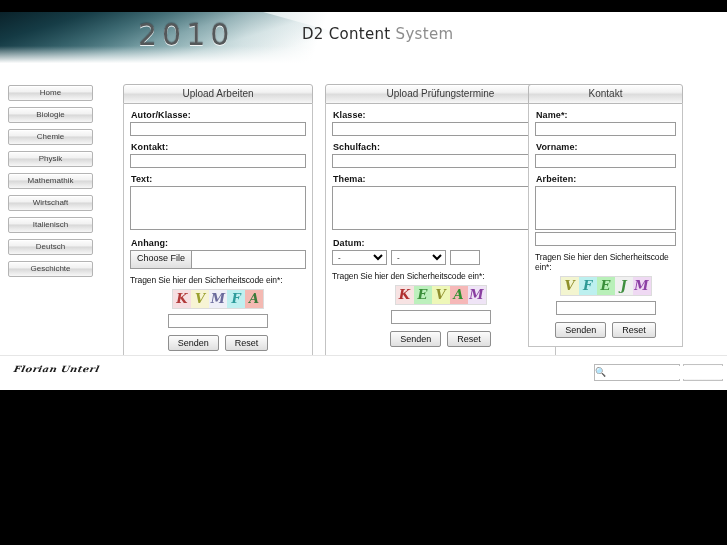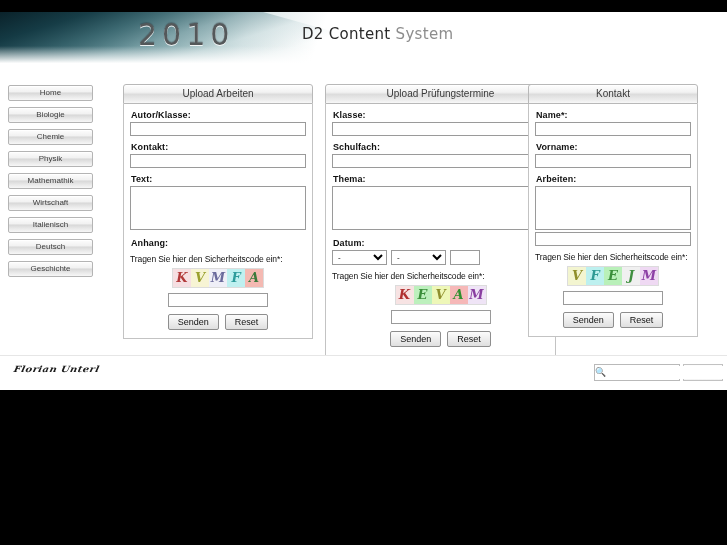--- a/index.html
+++ b/index.html
@@ -123,21 +123,21 @@
   }
 
   
   .panel {
     position: absolute;
     top: 14px;
     width: 190px;
   }
   #panel-1 { left: 123px; }
   #panel-2 { left: 325px; width: 231px; }
-  #panel-3 { left: 528px; width: 170px; }
+  #panel-3 { left: 528px; width: 155px; }
 
   .panel-head {
     height: 18px;
     line-height: 18px;
     text-align: center;
     font-size: 10px;
     color: #3a3a3a;
     background: linear-gradient(180deg,#fefefe 0%,#f2f2f2 40%,#dcdcdc 52%,#ececec 82%,#f8f8f8 100%);
     border: 1px solid #b8b8b8;
     border-radius: 3px 3px 0 0;
@@ -390,20 +390,24 @@
       <div class="fld-label">Autor/Klasse:</div>
       <input class="txt" type="text" value="" style="">
 
       <div class="fld-label spaced">Kontakt:</div>
       <input class="txt" type="text" value="" style="">
 
       <div class="fld-label spaced">Text:</div>
       <textarea class="ta" style=""></textarea>
 
       <div class="fld-label spaced">Anhang:</div>
+      <div class="file-row">
+        <div class="file-btn">Choose File</div>
+        <div class="file-name"></div>
+      </div>
 
       <div class="captcha-note">Tragen Sie hier den Sicherheitscode ein*:</div>
       <div class="captcha-wrap">
         <div class="captcha" id="captcha-1">
             <span style="background: rgb(246, 223, 226); color: rgb(178, 58, 58);">K</span>
             <span style="background: rgb(247, 244, 212); color: rgb(154, 160, 46);">V</span>
             <span style="background: rgb(239, 239, 247); color: rgb(106, 106, 156);">M</span>
             <span style="background: rgb(191, 240, 240); color: rgb(46, 156, 156);">F</span>
             <span style="background: rgb(244, 185, 178); color: rgb(59, 122, 59);">A</span>
           </div>

